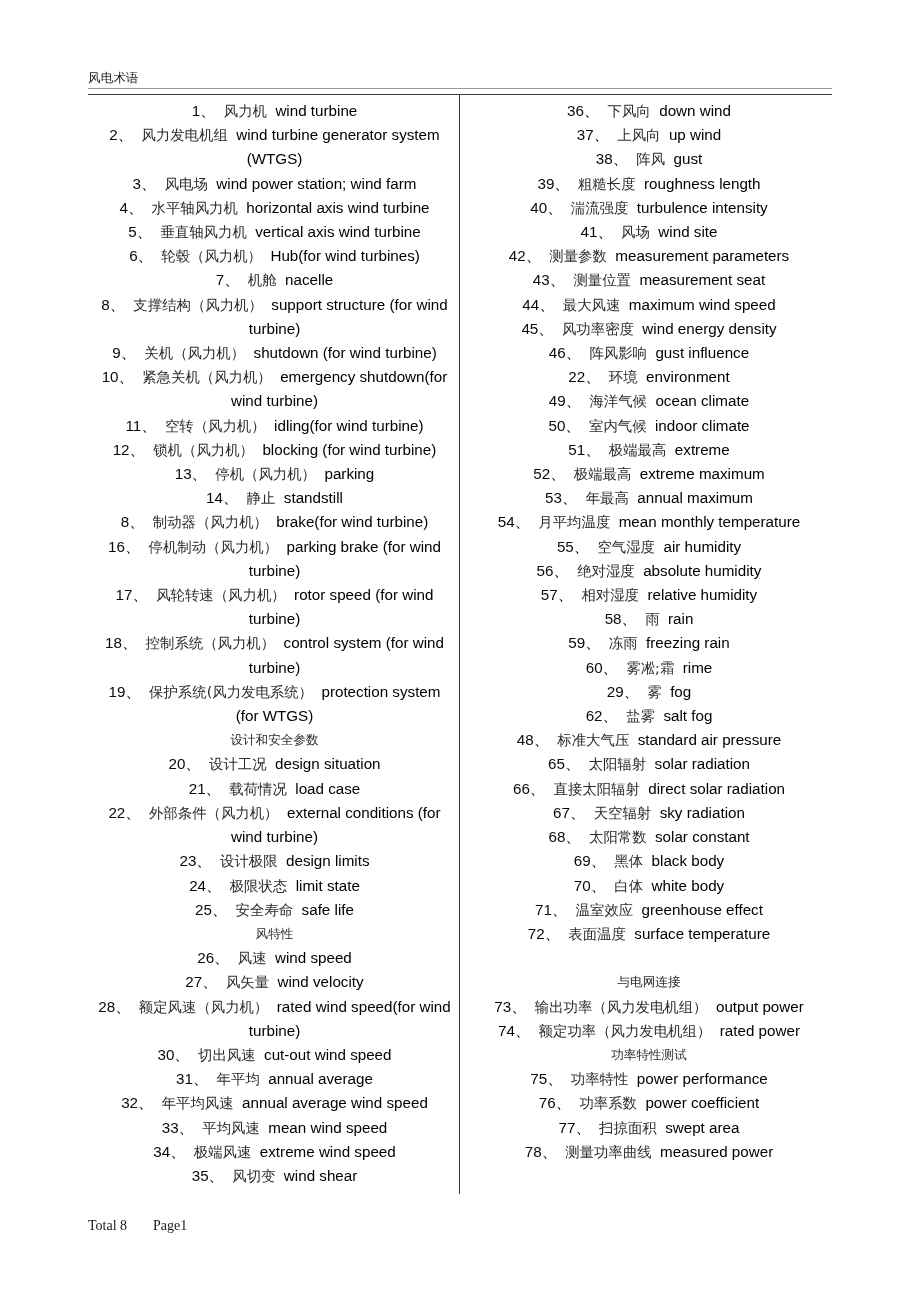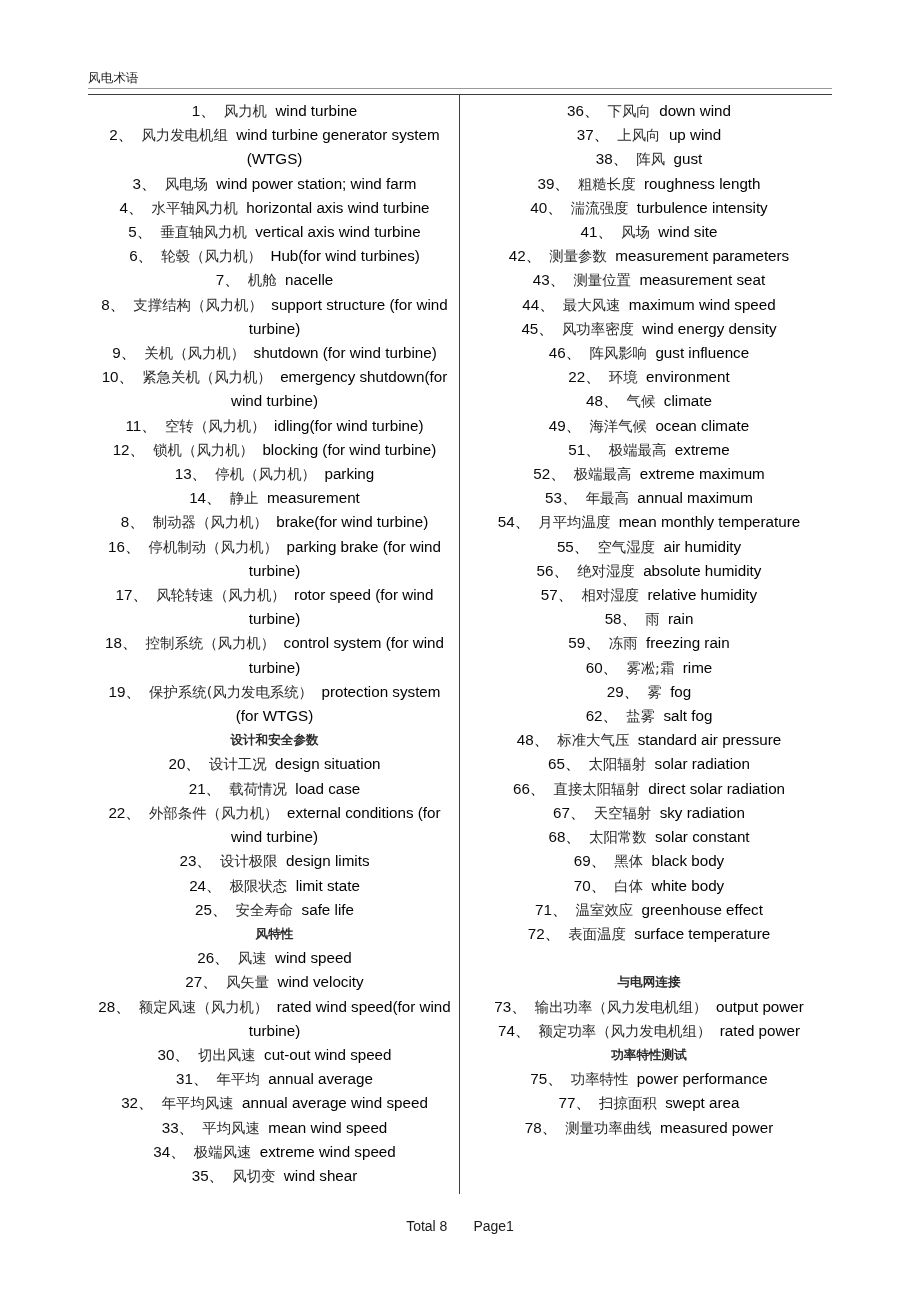--- a/index.html
+++ b/index.html
@@ -85,35 +85,34 @@
   .entry .en {
     font-family: "Liberation Sans", sans-serif;
     font-size: 15.2px;
     color: #000000;
   }
   .section-head {
     font-family: "DejaVu Sans", sans-serif;
     font-size: 12.6px;
     line-height: 24.2px;
     color: #2b2b2b;
-    font-weight: bold;
   }
   .blank-line {
     height: 24.2px;
     line-height: 24.2px;
     font-size: 15.2px;
   }
   
   .footer {
     position: absolute;
     left: 88px;
     top: 1208px;
     width: 744px;
-    text-align: center;
-    font-family: Liberation Sans, sans-serif;
+    text-align: left;
+    font-family: Liberation Serif, serif;
     font-size: 14px;
     color: #1a1a1a;
   }
   .footer .total { margin-right: 26px; }
 </style>
 </head>
 <body>
 
 <div class="page">
 
@@ -130,21 +129,21 @@
         <div class="entry"><span class="num">4、</span>&nbsp;&nbsp;<span class="cn">水平轴风力机</span>&nbsp;&nbsp;<span class="en">horizontal axis wind turbine</span></div>
         <div class="entry"><span class="num">5、</span>&nbsp;&nbsp;<span class="cn">垂直轴风力机</span>&nbsp;&nbsp;<span class="en">vertical axis wind turbine</span></div>
         <div class="entry"><span class="num">6、</span>&nbsp;&nbsp;<span class="cn">轮毂（风力机）</span>&nbsp;&nbsp;<span class="en">Hub(for wind turbines)</span></div>
         <div class="entry"><span class="num">7、</span>&nbsp;&nbsp;<span class="cn">机舱</span>&nbsp;&nbsp;<span class="en">nacelle</span></div>
         <div class="entry"><span class="num">8、</span>&nbsp;&nbsp;<span class="cn">支撑结构（风力机）</span>&nbsp;&nbsp;<span class="en">support structure (for wind turbine)</span></div>
         <div class="entry"><span class="num">9、</span>&nbsp;&nbsp;<span class="cn">关机（风力机）</span>&nbsp;&nbsp;<span class="en">shutdown (for wind turbine)</span></div>
         <div class="entry"><span class="num">10、</span>&nbsp;&nbsp;<span class="cn">紧急关机（风力机）</span>&nbsp;&nbsp;<span class="en">emergency shutdown(for wind turbine)</span></div>
         <div class="entry"><span class="num">11、</span>&nbsp;&nbsp;<span class="cn">空转（风力机）</span>&nbsp;&nbsp;<span class="en">idling(for wind turbine)</span></div>
         <div class="entry"><span class="num">12、</span>&nbsp;&nbsp;<span class="cn">锁机（风力机）</span>&nbsp;&nbsp;<span class="en">blocking (for wind turbine)</span></div>
         <div class="entry"><span class="num">13、</span>&nbsp;&nbsp;<span class="cn">停机（风力机）</span>&nbsp;&nbsp;<span class="en">parking</span></div>
-        <div class="entry"><span class="num">14、</span>&nbsp;&nbsp;<span class="cn">静止</span>&nbsp;&nbsp;<span class="en">measurement</span></div>
+        <div class="entry"><span class="num">14、</span>&nbsp;&nbsp;<span class="cn">静止</span>&nbsp;&nbsp;<span class="en">standstill</span></div>
         <div class="entry"><span class="num">8、</span>&nbsp;&nbsp;<span class="cn">制动器（风力机）</span>&nbsp;&nbsp;<span class="en">brake(for wind turbine)</span></div>
         <div class="entry"><span class="num">16、</span>&nbsp;&nbsp;<span class="cn">停机制动（风力机）</span>&nbsp;&nbsp;<span class="en">parking brake (for wind turbine)</span></div>
         <div class="entry"><span class="num">17、</span>&nbsp;&nbsp;<span class="cn">风轮转速（风力机）</span>&nbsp;&nbsp;<span class="en">rotor speed (for wind turbine)</span></div>
         <div class="entry"><span class="num">18、</span>&nbsp;&nbsp;<span class="cn">控制系统（风力机）</span>&nbsp;&nbsp;<span class="en">control system (for wind turbine)</span></div>
         <div class="entry"><span class="num">19、</span>&nbsp;&nbsp;<span class="cn">保护系统(风力发电系统）</span>&nbsp;&nbsp;<span class="en">protection system (for WTGS)</span></div>
         <div class="section-head">设计和安全参数</div>
         <div class="entry"><span class="num">20、</span>&nbsp;&nbsp;<span class="cn">设计工况</span>&nbsp;&nbsp;<span class="en">design situation</span></div>
         <div class="entry"><span class="num">21、</span>&nbsp;&nbsp;<span class="cn">载荷情况</span>&nbsp;&nbsp;<span class="en">load case</span></div>
         <div class="entry"><span class="num">22、</span>&nbsp;&nbsp;<span class="cn">外部条件（风力机）</span>&nbsp;&nbsp;<span class="en">external conditions (for wind turbine)</span></div>
         <div class="entry"><span class="num">23、</span>&nbsp;&nbsp;<span class="cn">设计极限</span>&nbsp;&nbsp;<span class="en">design limits</span></div>
@@ -167,22 +166,22 @@
         <div class="entry"><span class="num">38、</span>&nbsp;&nbsp;<span class="cn">阵风</span>&nbsp;&nbsp;<span class="en">gust</span></div>
         <div class="entry"><span class="num">39、</span>&nbsp;&nbsp;<span class="cn">粗糙长度</span>&nbsp;&nbsp;<span class="en">roughness length</span></div>
         <div class="entry"><span class="num">40、</span>&nbsp;&nbsp;<span class="cn">湍流强度</span>&nbsp;&nbsp;<span class="en">turbulence intensity</span></div>
         <div class="entry"><span class="num">41、</span>&nbsp;&nbsp;<span class="cn">风场</span>&nbsp;&nbsp;<span class="en">wind site</span></div>
         <div class="entry"><span class="num">42、</span>&nbsp;&nbsp;<span class="cn">测量参数</span>&nbsp;&nbsp;<span class="en">measurement parameters</span></div>
         <div class="entry"><span class="num">43、</span>&nbsp;&nbsp;<span class="cn">测量位置</span>&nbsp;&nbsp;<span class="en">measurement seat</span></div>
         <div class="entry"><span class="num">44、</span>&nbsp;&nbsp;<span class="cn">最大风速</span>&nbsp;&nbsp;<span class="en">maximum wind speed</span></div>
         <div class="entry"><span class="num">45、</span>&nbsp;&nbsp;<span class="cn">风功率密度</span>&nbsp;&nbsp;<span class="en">wind energy density</span></div>
         <div class="entry"><span class="num">46、</span>&nbsp;&nbsp;<span class="cn">阵风影响</span>&nbsp;&nbsp;<span class="en">gust influence</span></div>
         <div class="entry"><span class="num">22、</span>&nbsp;&nbsp;<span class="cn">环境</span>&nbsp;&nbsp;<span class="en">environment</span></div>
-        <div class="entry"><span class="num">48、</span>&nbsp;&nbsp;<span class="cn">气候</span>&nbsp;&nbsp;<span class="en">climate</span></div>
         <div class="entry"><span class="num">49、</span>&nbsp;&nbsp;<span class="cn">海洋气候</span>&nbsp;&nbsp;<span class="en">ocean climate</span></div>
+        <div class="entry"><span class="num">50、</span>&nbsp;&nbsp;<span class="cn">室内气候</span>&nbsp;&nbsp;<span class="en">indoor climate</span></div>
         <div class="entry"><span class="num">51、</span>&nbsp;&nbsp;<span class="cn">极端最高</span>&nbsp;&nbsp;<span class="en">extreme</span></div>
         <div class="entry"><span class="num">52、</span>&nbsp;&nbsp;<span class="cn">极端最高</span>&nbsp;&nbsp;<span class="en">extreme maximum</span></div>
         <div class="entry"><span class="num">53、</span>&nbsp;&nbsp;<span class="cn">年最高</span>&nbsp;&nbsp;<span class="en">annual maximum</span></div>
         <div class="entry"><span class="num">54、</span>&nbsp;&nbsp;<span class="cn">月平均温度</span>&nbsp;&nbsp;<span class="en">mean monthly temperature</span></div>
         <div class="entry"><span class="num">55、</span>&nbsp;&nbsp;<span class="cn">空气湿度</span>&nbsp;&nbsp;<span class="en">air humidity</span></div>
         <div class="entry"><span class="num">56、</span>&nbsp;&nbsp;<span class="cn">绝对湿度</span>&nbsp;&nbsp;<span class="en">absolute humidity</span></div>
         <div class="entry"><span class="num">57、</span>&nbsp;&nbsp;<span class="cn">相对湿度</span>&nbsp;&nbsp;<span class="en">relative humidity</span></div>
         <div class="entry"><span class="num">58、</span>&nbsp;&nbsp;<span class="cn">雨</span>&nbsp;&nbsp;<span class="en">rain</span></div>
         <div class="entry"><span class="num">59、</span>&nbsp;&nbsp;<span class="cn">冻雨</span>&nbsp;&nbsp;<span class="en">freezing rain</span></div>
         <div class="entry"><span class="num">60、</span>&nbsp;&nbsp;<span class="cn">雾凇;霜</span>&nbsp;&nbsp;<span class="en">rime</span></div>
@@ -196,20 +195,21 @@
         <div class="entry"><span class="num">69、</span>&nbsp;&nbsp;<span class="cn">黑体</span>&nbsp;&nbsp;<span class="en">black body</span></div>
         <div class="entry"><span class="num">70、</span>&nbsp;&nbsp;<span class="cn">白体</span>&nbsp;&nbsp;<span class="en">white body</span></div>
         <div class="entry"><span class="num">71、</span>&nbsp;&nbsp;<span class="cn">温室效应</span>&nbsp;&nbsp;<span class="en">greenhouse effect</span></div>
         <div class="entry"><span class="num">72、</span>&nbsp;&nbsp;<span class="cn">表面温度</span>&nbsp;&nbsp;<span class="en">surface temperature</span></div>
         <div class="blank-line">&nbsp;</div>
         <div class="section-head">与电网连接</div>
         <div class="entry"><span class="num">73、</span>&nbsp;&nbsp;<span class="cn">输出功率（风力发电机组）</span>&nbsp;&nbsp;<span class="en">output power</span></div>
         <div class="entry"><span class="num">74、</span>&nbsp;&nbsp;<span class="cn">额定功率（风力发电机组）</span>&nbsp;&nbsp;<span class="en">rated power</span></div>
         <div class="section-head">功率特性测试</div>
         <div class="entry"><span class="num">75、</span>&nbsp;&nbsp;<span class="cn">功率特性</span>&nbsp;&nbsp;<span class="en">power performance</span></div>
+        <div class="entry"><span class="num">76、</span>&nbsp;&nbsp;<span class="cn">功率系数</span>&nbsp;&nbsp;<span class="en">power coefficient</span></div>
         <div class="entry"><span class="num">77、</span>&nbsp;&nbsp;<span class="cn">扫掠面积</span>&nbsp;&nbsp;<span class="en">swept area</span></div>
         <div class="entry"><span class="num">78、</span>&nbsp;&nbsp;<span class="cn">测量功率曲线</span>&nbsp;&nbsp;<span class="en">measured power</span></div>
       </div>
   </div>
 
   <div class="footer">
     <span class="total">Total 8</span><span class="pagenum">Page1</span>
   </div>
 
 </div>

